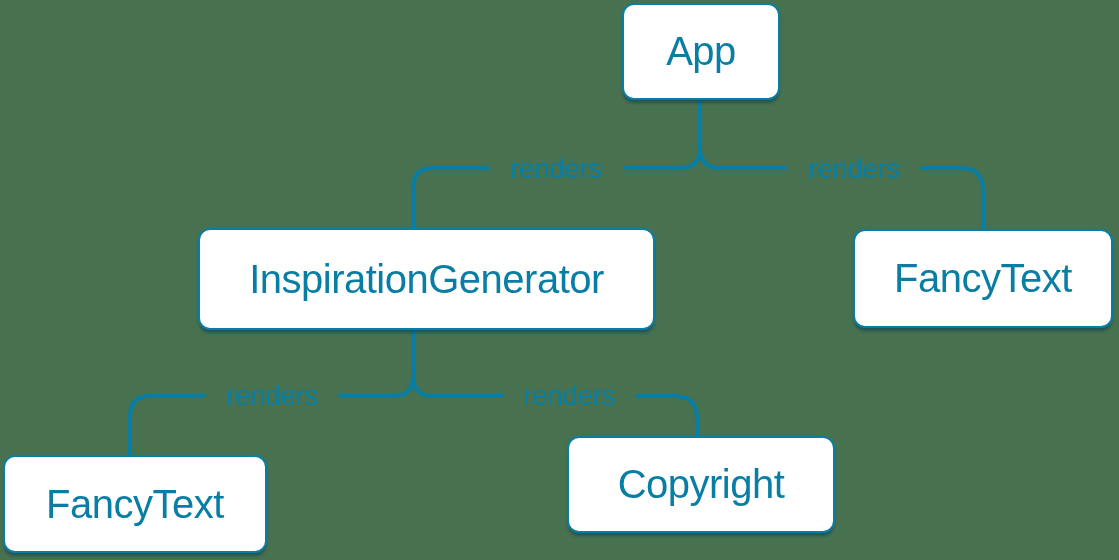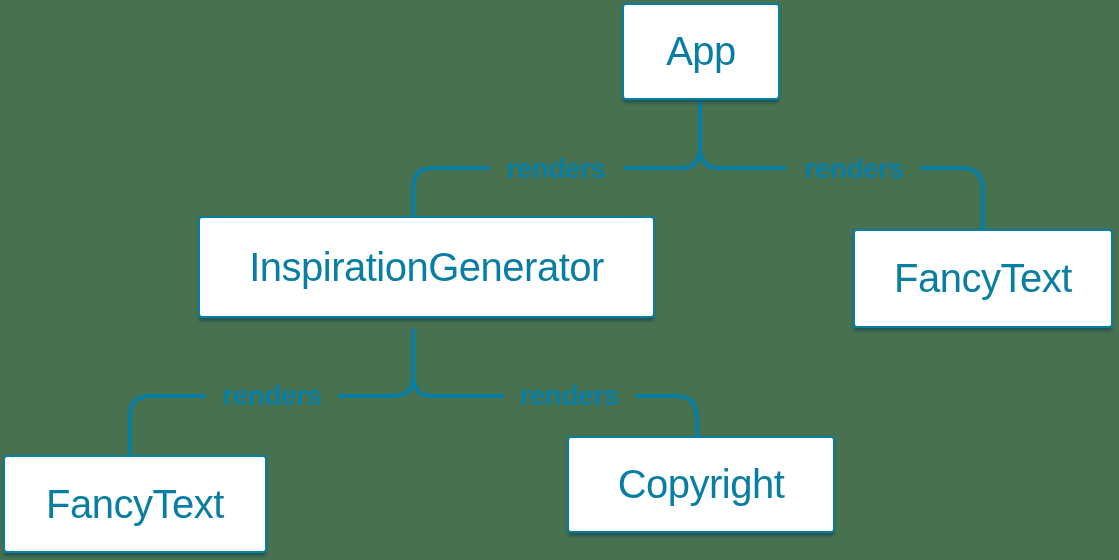--- a/index.html
+++ b/index.html
@@ -20,44 +20,44 @@
     fill: none;
     stroke: #087EA4;
     stroke-width: 4;
     stroke-linecap: round;
   }
   .node {
     position: absolute;
     box-sizing: border-box;
     background: #FFFFFF;
     border: 2.5px solid #087EA4;
-    border-radius: 4px;
+    border-radius: 12px;
     box-shadow: 0 4px 3px -1px rgba(8, 62, 88, 0.55);
     display: flex;
     align-items: center;
     justify-content: center;
   }
   .node-label {
     color: #087EA4;
     font-size: 40px;
     font-weight: 500;
     letter-spacing: -0.5px;
     white-space: nowrap;
   }
   .node-app        { left: 622px; top: 3px;   width: 158px; height: 97px; }
-  .node-ig         { left: 198px; top: 216px; width: 457px; height: 102px; }
+  .node-ig         { left: 198px; top: 228px; width: 457px; height: 102px; }
   .node-ft-top     { left: 853px; top: 229px; width: 260px; height: 99px; }
   .node-ft-bottom  { left: 3px;   top: 455px; width: 264px; height: 98px; }
   .node-copyright  { left: 567px; top: 436px; width: 268px; height: 97px; }
   .edge-label {
     position: absolute;
     transform: translate(-50%, -50%);
     color: #087EA4;
     font-size: 28px;
-    font-weight: 700;
+    font-weight: 400;
     letter-spacing: -0.5px;
     white-space: nowrap;
   }
   .edge-label-1 { left: 556px; top: 169px; }
   .edge-label-2 { left: 854px; top: 169px; }
   .edge-label-3 { left: 272px; top: 396px; }
   .edge-label-4 { left: 569px; top: 396px; }
 </style>
 </head>
 <body>

